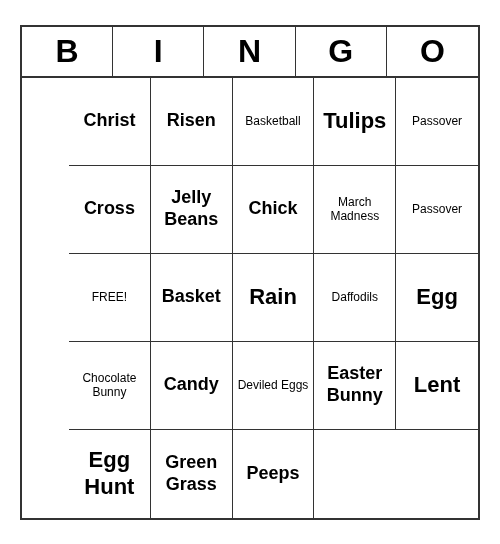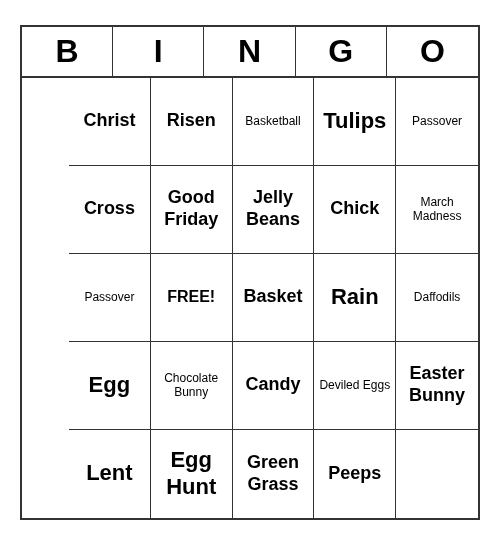--- a/index.html
+++ b/index.html
@@ -60,43 +60,42 @@
       font-weight: bold;
     }
     .bingo-cell.medium {
       font-size: 18px;
       font-weight: bold;
     }
     .bingo-cell.small {
       font-size: 12px;
     }
     .bingo-cell.free {
-      font-size: 16px;
-      font-weight: bold;
+      font-size: 12px;
+      font-weight: normal;
     }
   </style>
 </head>
 <body>
 
 <div class="bingo-card">
   <div class="bingo-header">
   <div class="bingo-header-cell">B</div>
       <div class="bingo-header-cell">I</div>
       <div class="bingo-header-cell">N</div>
       <div class="bingo-header-cell">G</div>
       <div class="bingo-header-cell">O</div>
     </div>
   <div class="bingo-grid">
   <div class="bingo-cell medium">Christ</div>
       <div class="bingo-cell medium">Risen</div>
       <div class="bingo-cell small">Basketball</div>
       <div class="bingo-cell large">Tulips</div>
       <div class="bingo-cell small">Passover</div>
       <div class="bingo-cell medium">Cross</div>
-      <div class="bingo-cell medium">Good Friday</div>
       <div class="bingo-cell medium">Jelly Beans</div>
       <div class="bingo-cell medium">Chick</div>
       <div class="bingo-cell small">March Madness</div>
       <div class="bingo-cell small">Passover</div>
       <div class="bingo-cell free">FREE!</div>
       <div class="bingo-cell medium">Basket</div>
       <div class="bingo-cell large">Rain</div>
       <div class="bingo-cell small">Daffodils</div>
       <div class="bingo-cell large">Egg</div>
       <div class="bingo-cell small">Chocolate Bunny</div>

